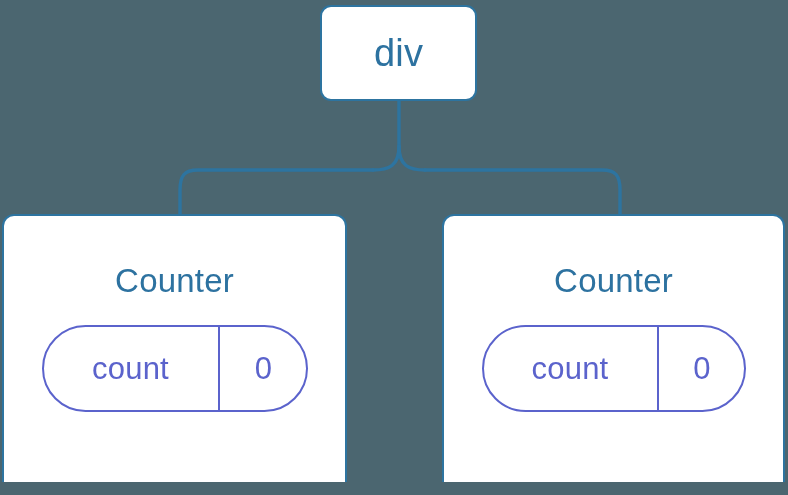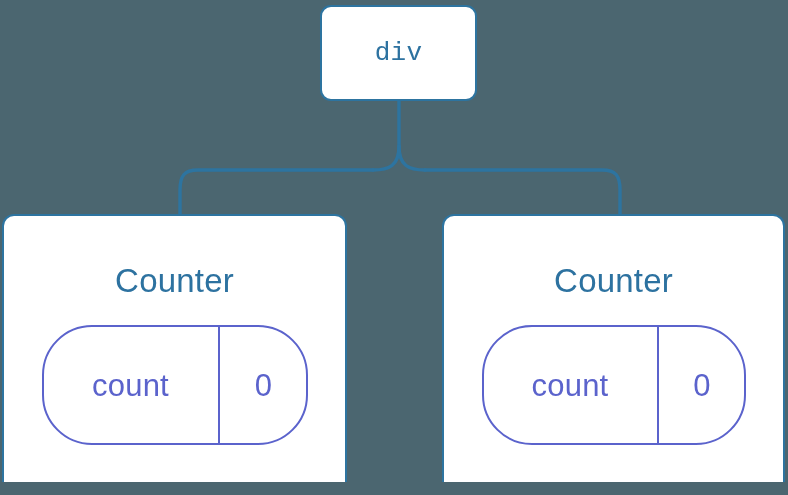--- a/index.html
+++ b/index.html
@@ -45,25 +45,24 @@
     left: 320px;
     top: 5px;
     width: 157px;
     height: 96px;
     border-radius: 11px;
     display: flex;
     align-items: center;
     justify-content: center;
   }
   #root-node .node-title {
-    font-size: 26px;
+    font-size: 38px;
     color: #2d72a0;
     letter-spacing: 0.2px;
     line-height: 1;
-    font-family: Liberation Mono, monospace;
   }
 
   
   .component-node {
     top: 214px;
     height: 268px;
     border-bottom: none;
     border-bottom-left-radius: 0;
     border-bottom-right-radius: 0;
     display: flex;
@@ -82,21 +81,21 @@
     margin-top: 48px;
     font-size: 33px;
     color: #2d72a0;
     line-height: 1;
     letter-spacing: 0.2px;
   }
 
   
   .state-pill {
     margin-top: 28px;
-    height: 120px;
+    height: 87px;
     border: 2px solid #5b63cc;
     border-radius: 50px;
     box-sizing: border-box;
     display: flex;
     align-items: stretch;
     background: #ffffff;
   }
   #state-pill-left  { width: 266px; }
   #state-pill-right { width: 264px; }
 

